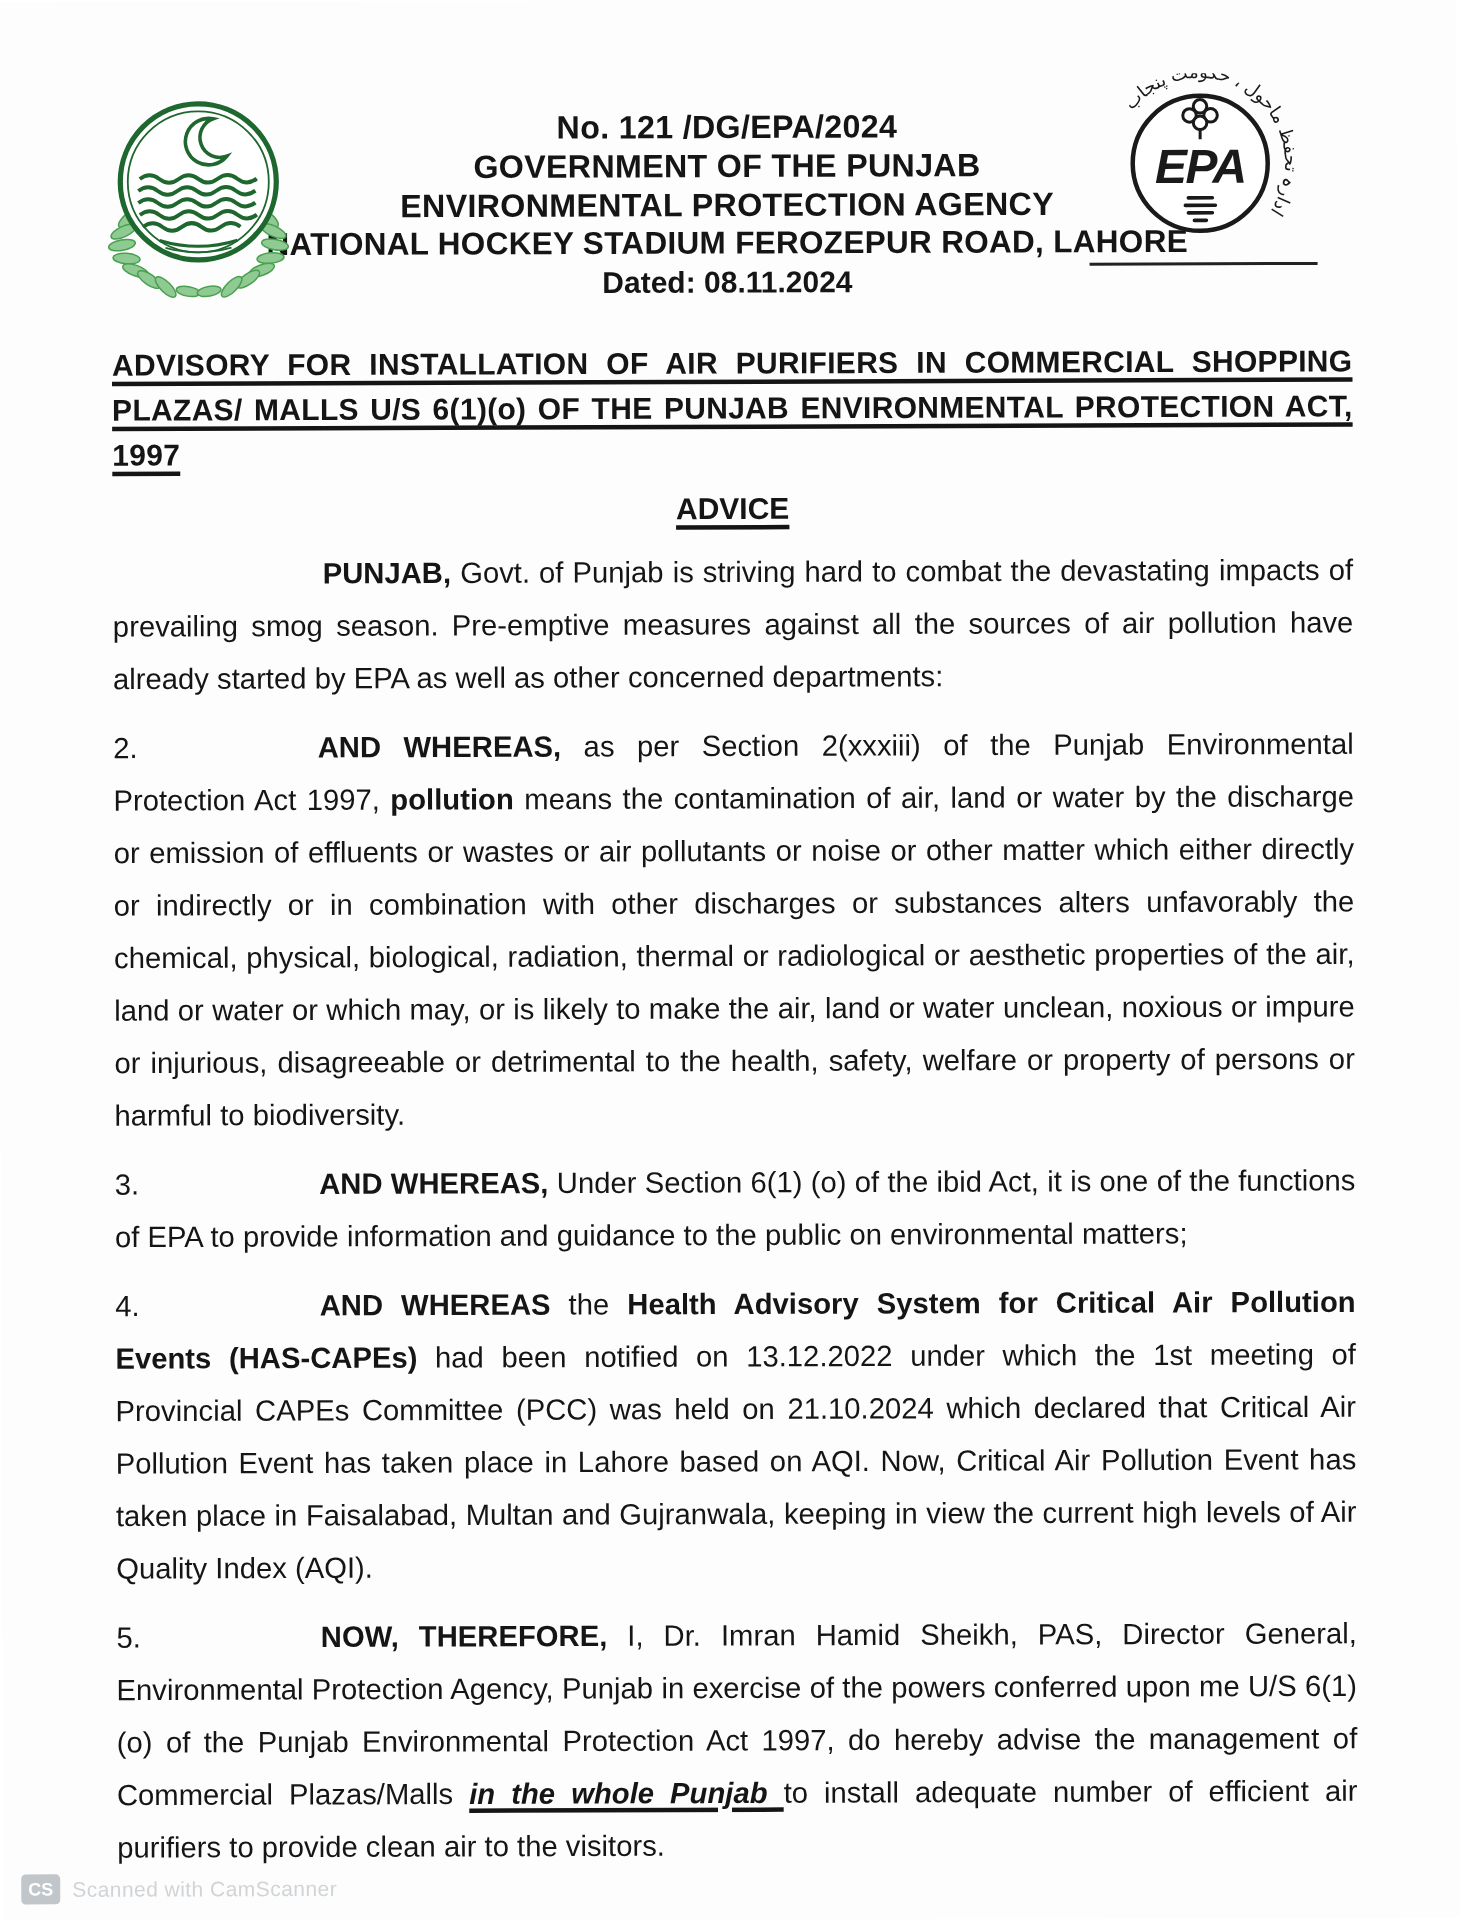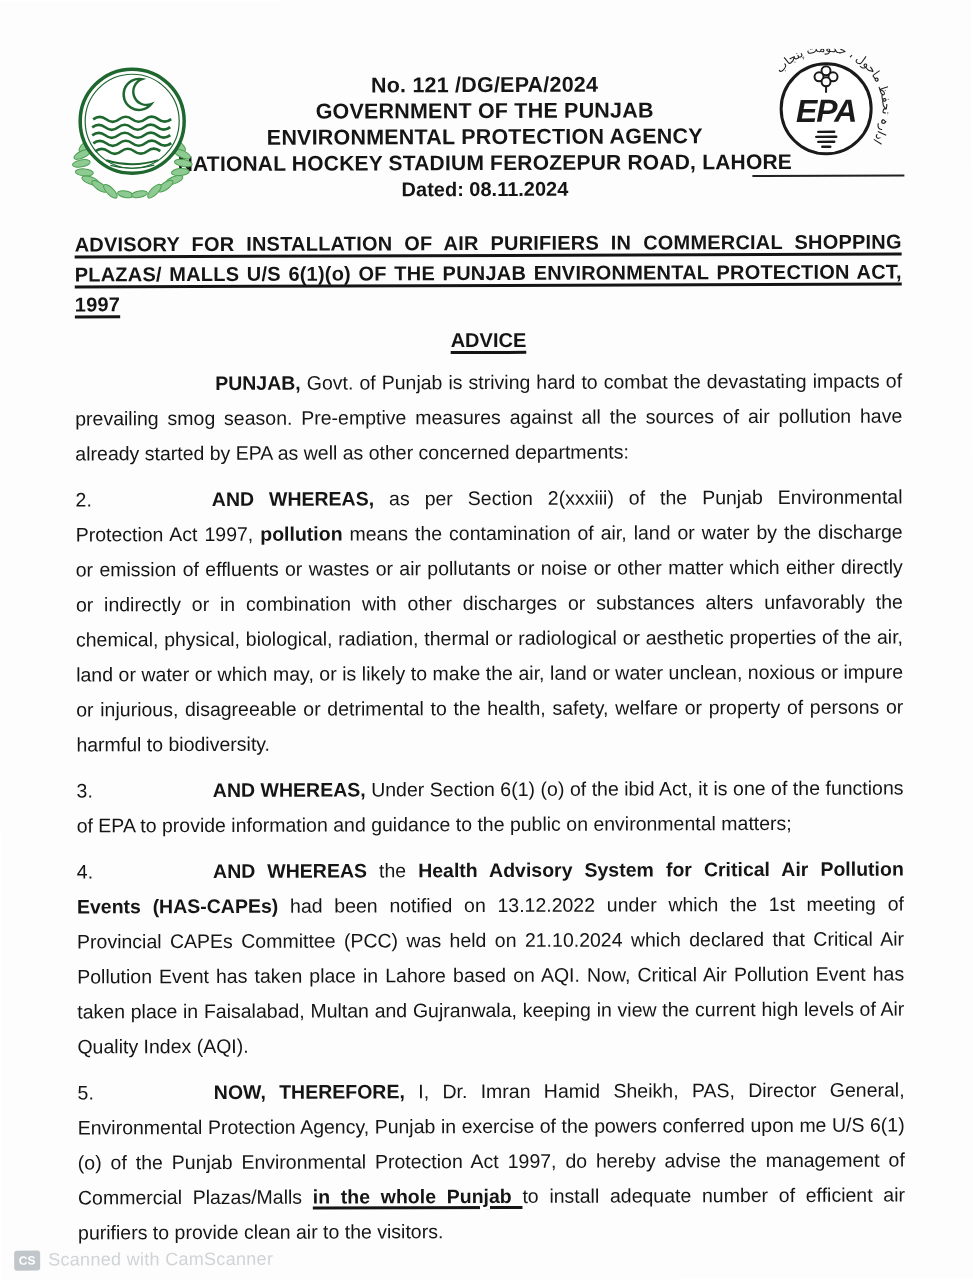--- a/index.html
+++ b/index.html
@@ -4,21 +4,21 @@
 <style>
   html,body { margin:0; padding:0; background:#ffffff; }
   .sheet {
     position:relative; width:973px; height:1280px; overflow:hidden;
     background:#fdfdfd; color:#151515;
     font-family:"Liberation Sans", sans-serif;
     transform:rotate(-0.2deg); transform-origin:50% 50%;
   }
   
   .crest { position:absolute; left:70px; top:56px; }
-  .epa   { position:absolute; left:746px; top:50px; width:182px; }
+  .epa   { position:absolute; left:720px; top:50px; width:182px; }
   .head  { text-align:center; padding-top:72px; font-weight:bold; }
   .head .line  { font-size:21.5px; line-height:26px; letter-spacing:.2px; }
   .head .addr  { font-size:21px; }
   .head .dated { font-size:20px; line-height:26px; }
   
   .content { padding:0 70px 0 76px; }
   .subject { margin-top:26px; font-weight:bold; font-size:20px; }
   .subject .tline {
     line-height:30px; text-align:justify; text-align-last:justify;
     text-decoration:underline; text-decoration-thickness:2.5px; text-underline-offset:4px;
@@ -27,28 +27,28 @@
   .subject .tline.last { text-align-last:left; }
   .advice {
     margin:11px 0 0; text-align:center; font-size:20px; font-weight:bold;
     text-decoration:underline; text-decoration-thickness:2.5px; text-underline-offset:4px;
   }
   .bodytext { margin-top:13px; font-size:19.5px; }
   .para { margin:0 0 11px; line-height:35px; text-align:justify; }
   .para.first-indent { text-indent:140px; }
   .tab { display:inline-block; width:120px; }
   .b { font-weight:bold; }
-  .u { text-decoration:underline; text-decoration-thickness:2.5px; text-underline-offset:3px; }
+  .u { text-decoration:underline; text-decoration-thickness:2.5px; text-underline-offset:3px;font-style:italic; }
   
   .scanmark { position:absolute; left:12px; top:1248px; display:flex; align-items:center; gap:8px; }
   .cs-badge {
     width:26px; height:20px; border-radius:3px; background:#c0c6ca; color:#fff;
     font-size:12px; font-weight:bold; display:flex; align-items:center; justify-content:center;
   }
-  .cs-text { color:#d0d4d7; font-size:18px; letter-spacing:.3px; }
+  .cs-text { color:#d0d4d7; font-size:14px; letter-spacing:.3px; }
 </style>
 </head>
 <body>
 
 <div class="sheet">
 
   <div class="crest">
     <svg width="128" height="142" viewBox="0 0 128 142">
       <g fill="#8fca92" stroke="#4aa051" stroke-width="1">
         <ellipse cx="18" cy="88" rx="9" ry="3.5" transform="rotate(-40 18 88)"></ellipse>

